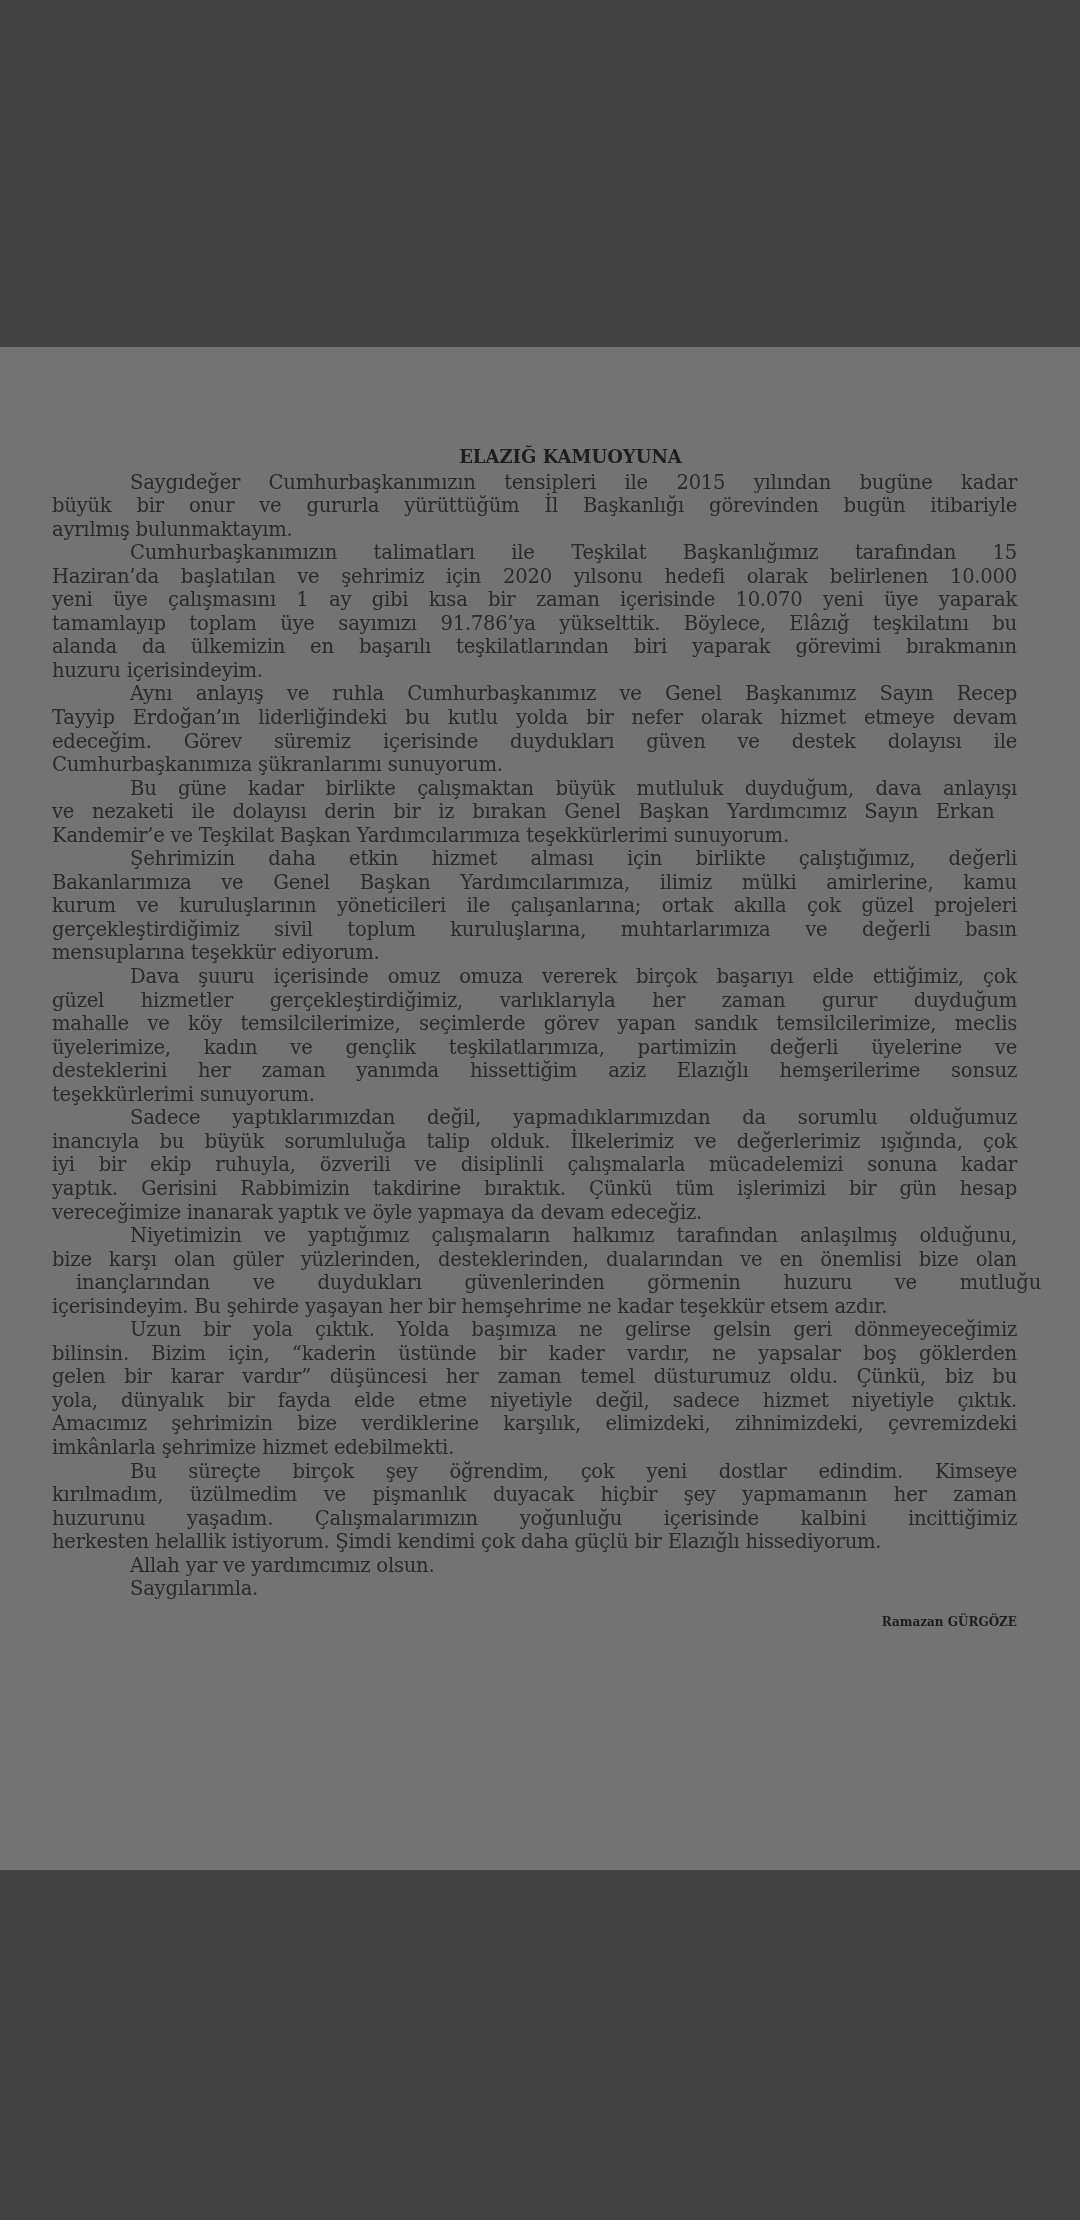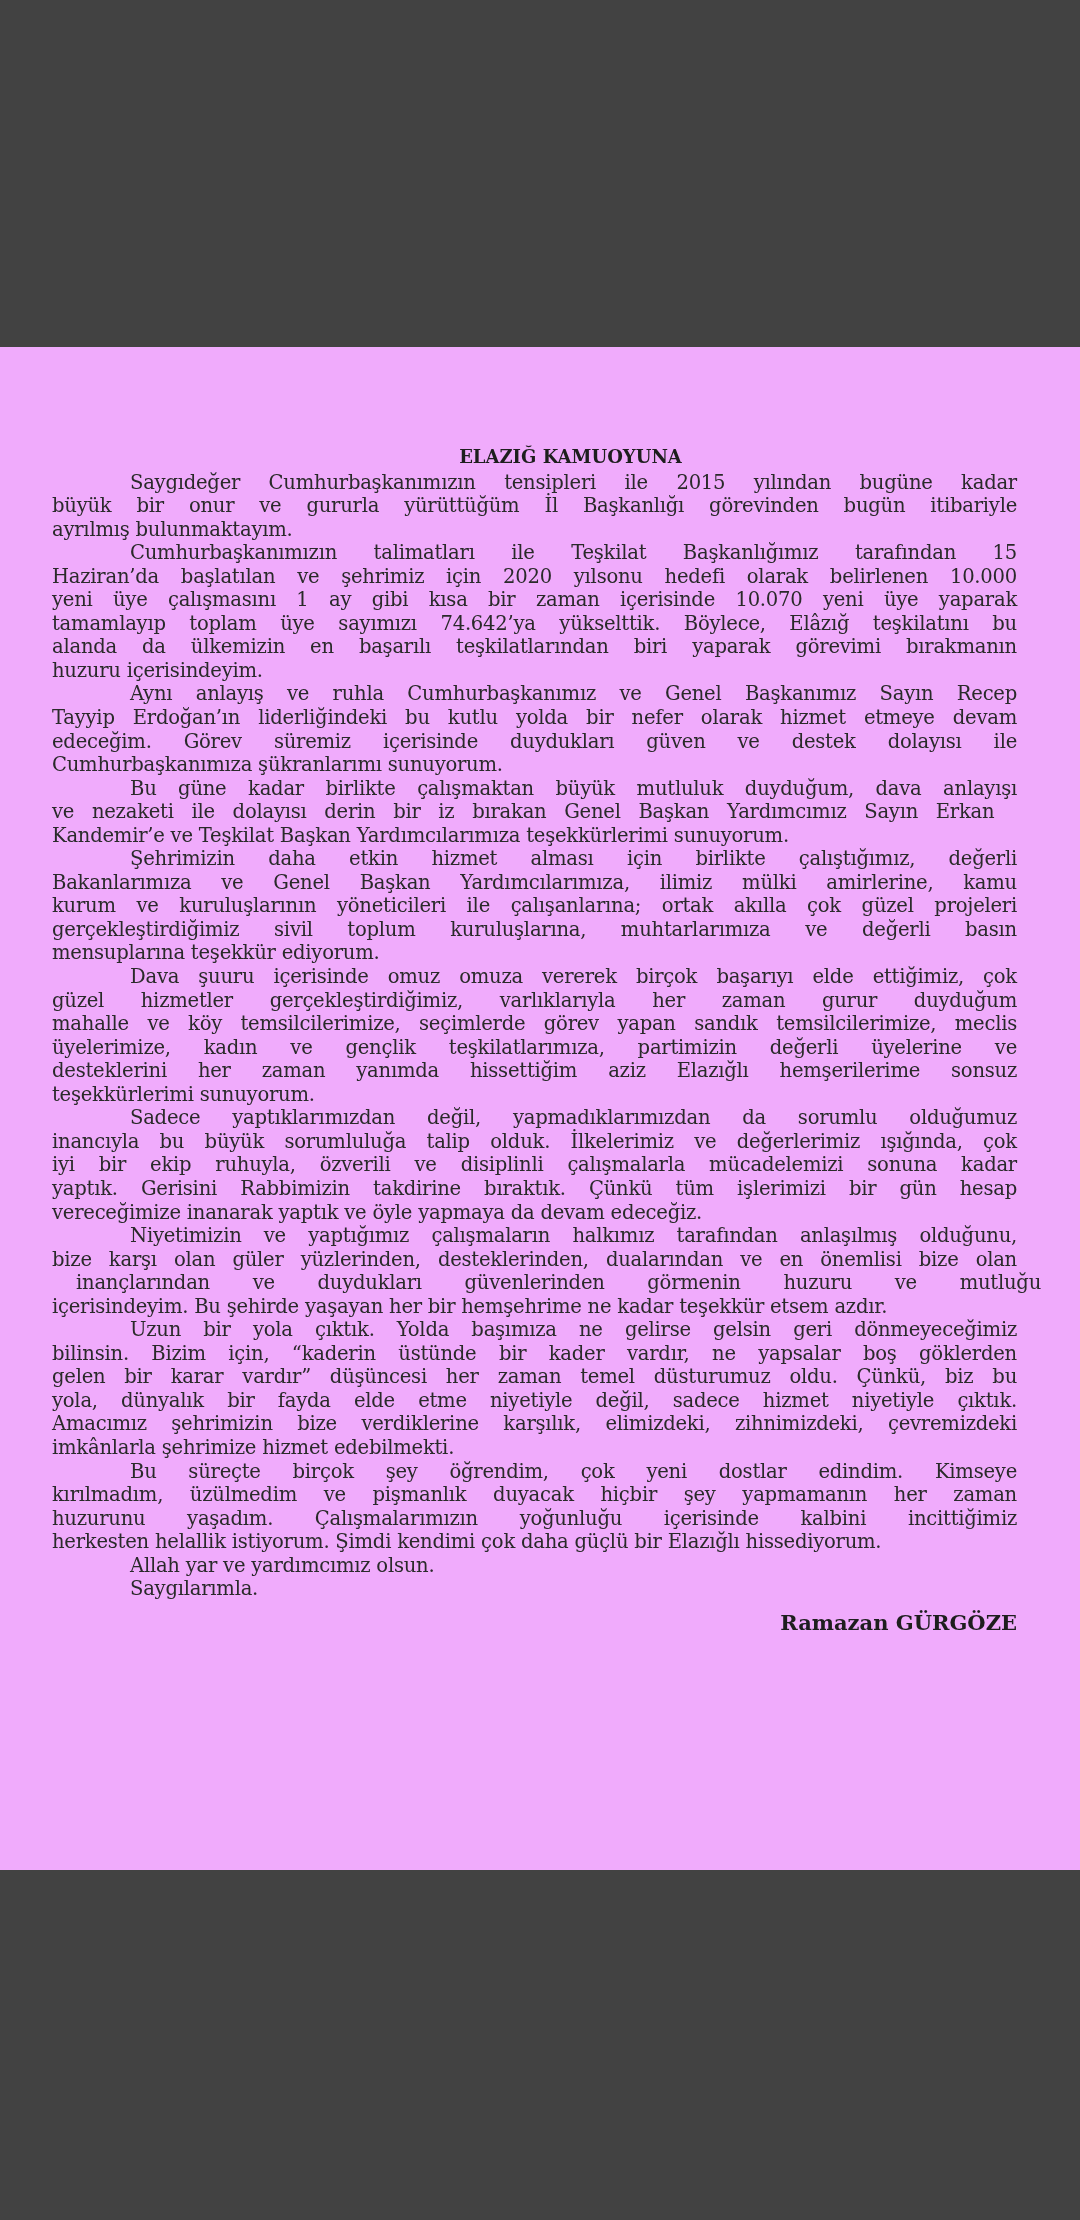--- a/index.html
+++ b/index.html
@@ -8,21 +8,21 @@
     background: #424242;
     position: relative;
     overflow: hidden;
     font-family: "DejaVu Serif", "Liberation Serif", serif;
   }
   .top-band { position: absolute; left: 0; top: 0; width: 1080px; height: 347px; background: #424242; }
   .bottom-band { position: absolute; left: 0; top: 1870px; width: 1080px; height: 350px; background: #424242; }
   .page {
     position: absolute; left: 0; top: 347px;
     width: 1080px; height: 1523px;
-    background: #f0abfc;
+    background: #737373;
   }
   .doc {
     position: absolute; left: 52px; top: 98px;
     width: 965px;
     color: #2a2a2a;
     font-size: 19.6px;
     line-height: 23.55px;
     letter-spacing: -0.25px;
   }
   .title {
@@ -40,21 +40,21 @@
     white-space: nowrap;
     overflow: visible;
     height: 23.55px;
   }
   .line.first { padding-left: 78px; }
   .line.last { text-align-last: left; }
   .closing { margin: 0; padding-left: 78px; }
   .signature {
     text-align: right;
     font-weight: bold;
-    font-size: 21px;
+    font-size: 12px;
     margin-top: 10px;
     color: #1e1e1e;
     letter-spacing: 0;
   }
 </style>
 </head>
 <body>
 
 <div class="top-band"></div>
 
@@ -64,21 +64,21 @@
     <div id="paragraphs">
         <div class="para-block">
           <span class="line first" style="word-spacing: 22.4978px; text-align-last: left;">Saygıdeğer Cumhurbaşkanımızın tensipleri ile 2015 yılından bugüne kadar</span>
           <span class="line" style="word-spacing: 19.0188px; text-align-last: left;">büyük bir onur ve gururla yürüttüğüm İl Başkanlığı görevinden bugün itibariyle</span>
           <span class="line last">ayrılmış bulunmaktayım.</span>
         </div>
         <div class="para-block">
           <span class="line first" style="word-spacing: 30.5625px; text-align-last: left;">Cumhurbaşkanımızın talimatları ile Teşkilat Başkanlığımız tarafından 15</span>
           <span class="line" style="word-spacing: 15.8797px; text-align-last: left;">Haziran’da başlatılan ve şehrimiz için 2020 yılsonu hedefi olarak belirlenen 10.000</span>
           <span class="line" style="word-spacing: 14.4519px; text-align-last: left;">yeni üye çalışmasını 1 ay gibi kısa bir zaman içerisinde 10.070 yeni üye yaparak</span>
-          <span class="line" style="word-spacing: 17.6319px; text-align-last: left;">tamamlayıp toplam üye sayımızı 74.642’ya yükselttik. Böylece, Elâzığ teşkilatını bu</span>
+          <span class="line" style="word-spacing: 17.6319px; text-align-last: left;">tamamlayıp toplam üye sayımızı 91.786’ya yükselttik. Böylece, Elâzığ teşkilatını bu</span>
           <span class="line" style="word-spacing: 19.099px; text-align-last: left;">alanda da ülkemizin en başarılı teşkilatlarından biri yaparak görevimi bırakmanın</span>
           <span class="line last">huzuru içerisindeyim.</span>
         </div>
         <div class="para-block">
           <span class="line first" style="word-spacing: 17.4358px; text-align-last: left;">Aynı anlayış ve ruhla Cumhurbaşkanımız ve Genel Başkanımız Sayın Recep</span>
           <span class="line" style="word-spacing: 12.0895px; text-align-last: left;">Tayyip Erdoğan’ın liderliğindeki bu kutlu yolda bir nefer olarak hizmet etmeye devam</span>
           <span class="line" style="word-spacing: 26.0139px; text-align-last: left;">edeceğim. Görev süremiz içerisinde duydukları güven ve destek dolayısı ile</span>
           <span class="line last">Cumhurbaşkanımıza şükranlarımı sunuyorum.</span>
         </div>
         <div class="para-block">

